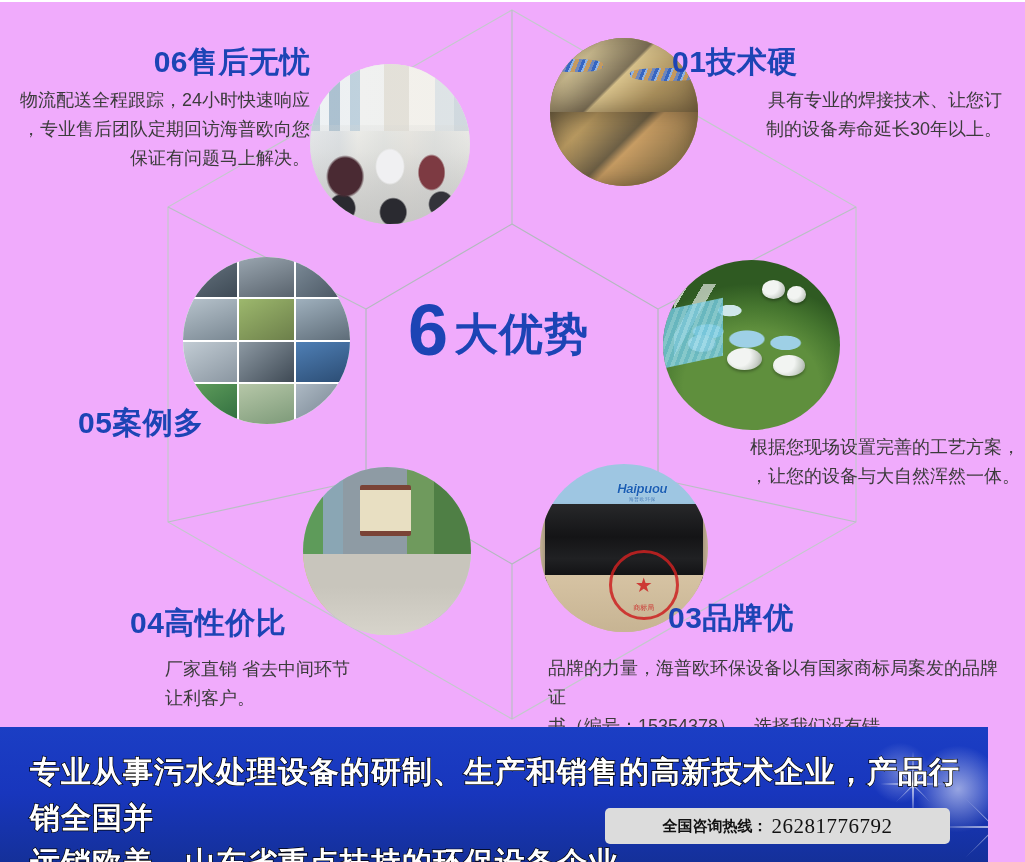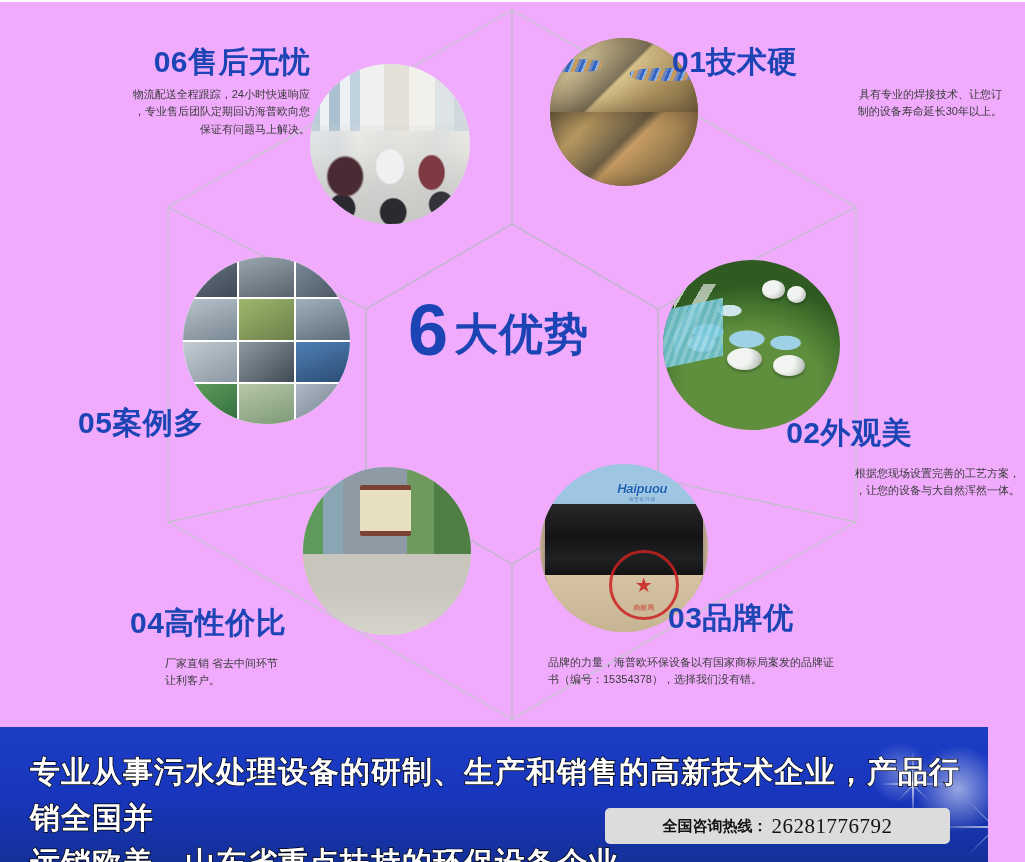--- a/index.html
+++ b/index.html
@@ -238,21 +238,21 @@
   .blk { position:absolute; }
   .blk .hd {
     font-weight: bold;
     font-size: 30px;
     color: #1c44b5;
     line-height: 1.05;
     letter-spacing: .5px;
     white-space: nowrap;
   }
   .blk .bd {
-    font-size: 11px;
+    font-size: 18px;
     color: #3b3b3b;
     line-height: 1.62;
     white-space: pre-line;
   }
   .ta-r { text-align: right; }
   .ta-l { text-align: left; }
 
   
   #center-title {
     position:absolute;
@@ -412,21 +412,20 @@
   </div>
 
   <div class="photo-circle ph-plant" style="left:663px; top:258px; width:177px; height:170px;">
     <i class="tank" style="left:14%; top:44%; width:16%; height:10%;"></i>
     <i class="tank" style="left:36%; top:52%; width:20%; height:13%;"></i>
     <i class="tank" style="left:62%; top:56%; width:18%; height:12%;"></i>
     <i class="tank" style="left:56%; top:12%; width:13%; height:11%;"></i>
     <i class="tank" style="left:70%; top:15%; width:11%; height:10%;"></i>
   </div>
   <div class="blk ta-r" style="left:700px; top:415px; width:320px;">
-    <div class="hd" style="padding-right:108px;">02外观美</div>
     <div class="bd" style="margin-top:16px;">根据您现场设置完善的工艺方案，
 ，让您的设备与大自然浑然一体。</div>
   </div>
 
   <div class="photo-circle ph-gate" style="left:303px; top:465px; width:168px; height:168px;">
     <i class="gate-sign"></i>
     <i class="gate-banner"></i>
     <i class="gate-arch"></i>
   </div>
   <div class="blk ta-l" style="left:130px; top:605px; width:300px;">

